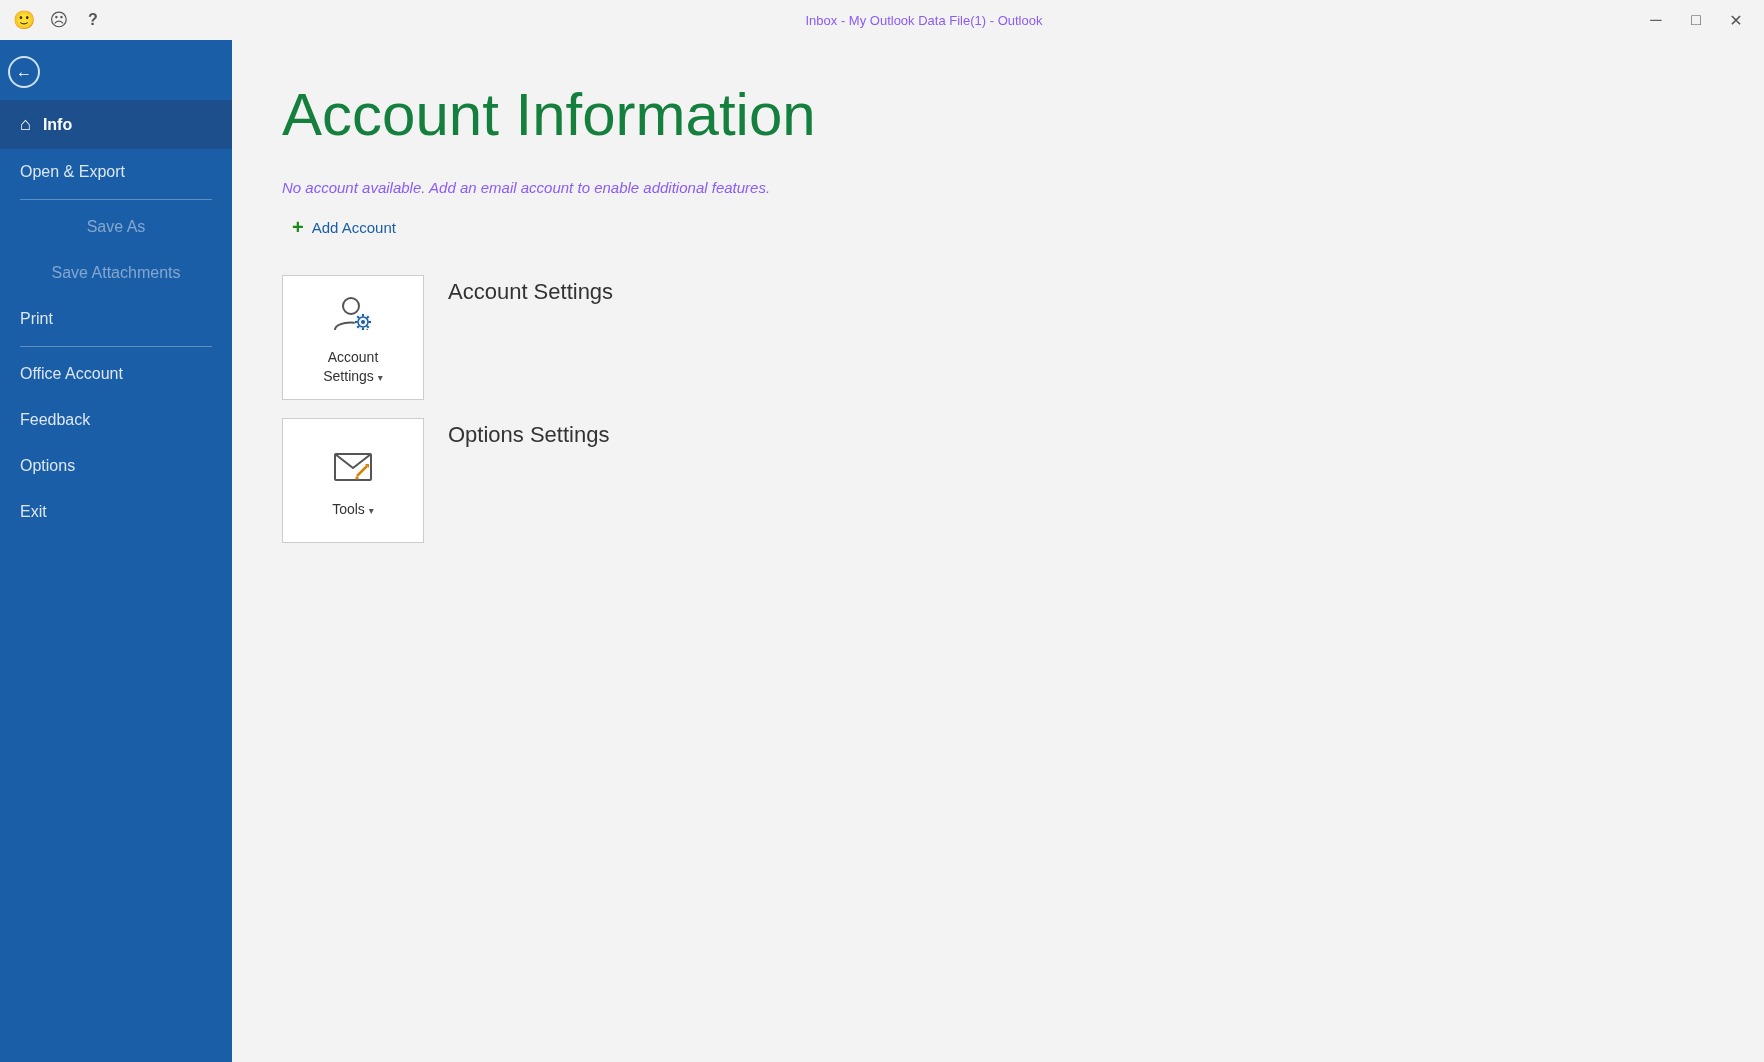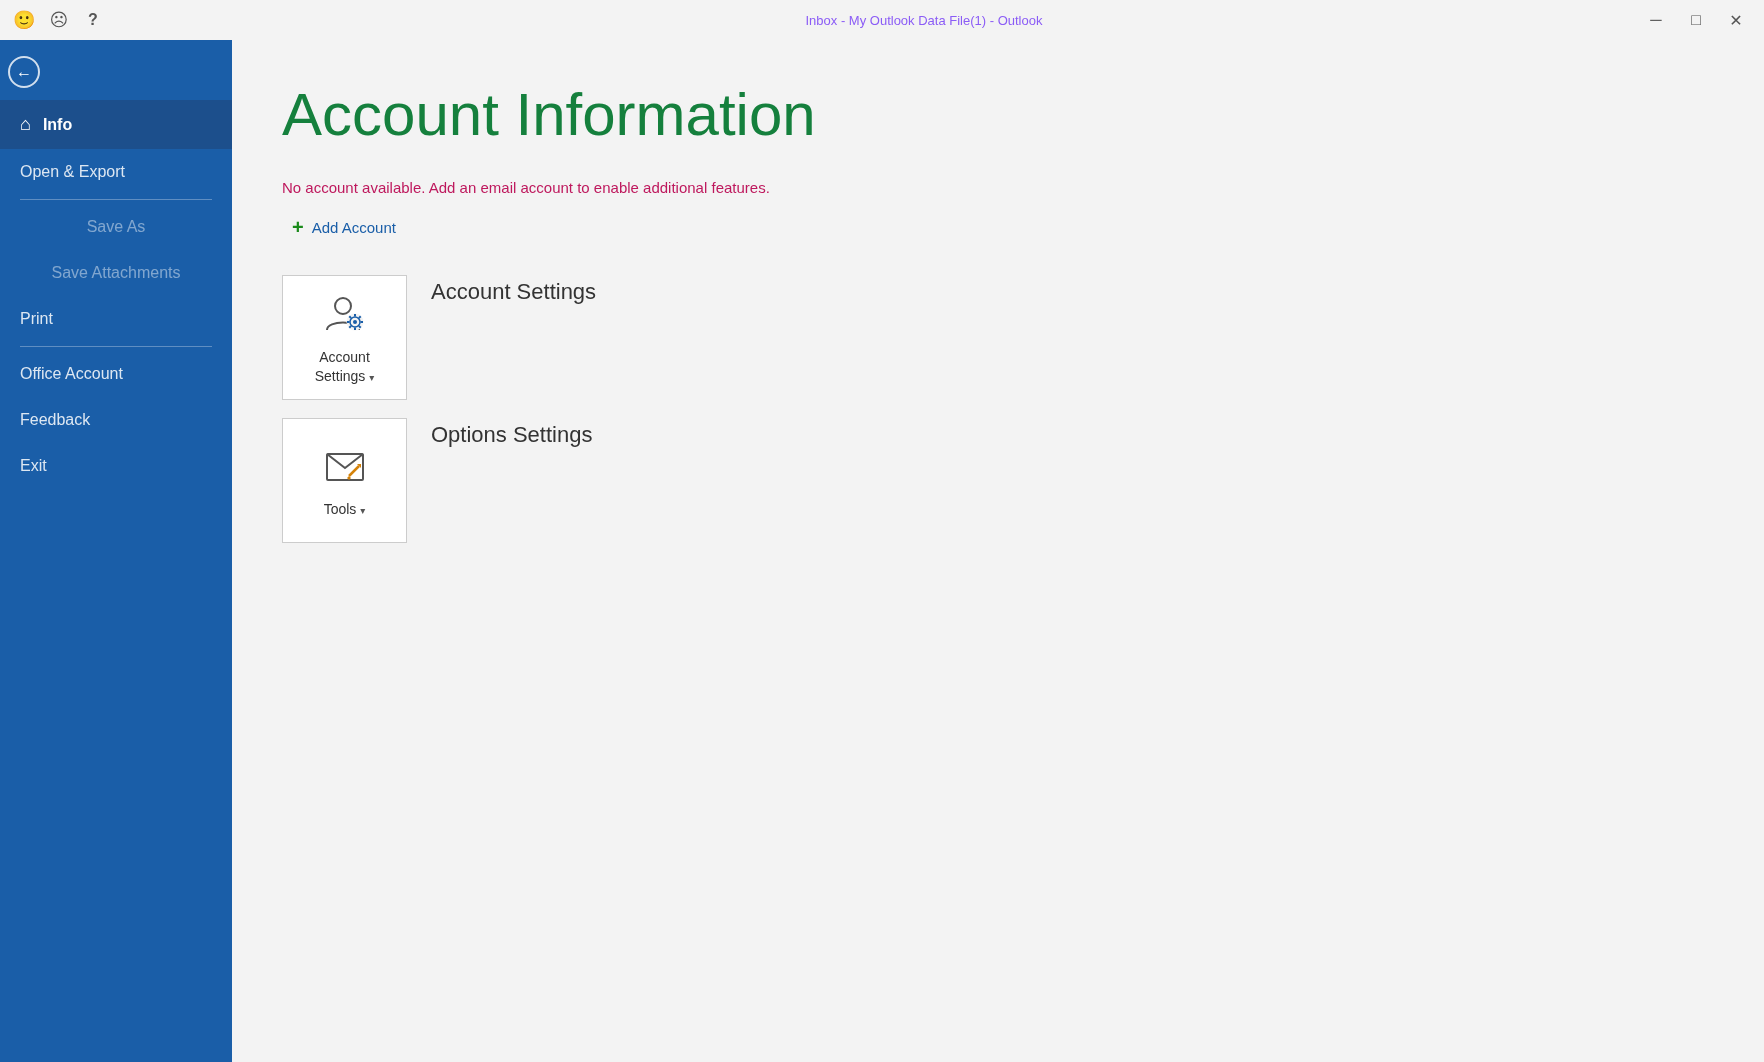--- a/index.html
+++ b/index.html
@@ -116,22 +116,23 @@
       overflow-y: auto;
     }
     .page-title {
       font-size: 60px;
       font-weight: 300;
       color: #15803d;
       margin-bottom: 30px;
     }
     .no-account-msg {
       font-size: 15px;
-      color: #be185d;
+      color: #8b5cf6;
       margin-bottom: 14px;
+      font-style: italic;
     }
     .add-account-btn {
       display: inline-flex;
       align-items: center;
       gap: 8px;
       background: transparent;
       border: none;
       cursor: pointer;
       font-size: 15px;
       color: #1a5ea8;
@@ -144,21 +145,21 @@
       font-weight: bold;
     }
 
     
     .settings-card {
       display: flex;
       align-items: flex-start;
       margin-bottom: 18px;
     }
     .card-icon-box {
-      width: 125px;
+      width: 142px;
       height: 125px;
       border: 1px solid #ccc;
       background: white;
       display: flex;
       flex-direction: column;
       align-items: center;
       justify-content: center;
       cursor: pointer;
       flex-shrink: 0;
       margin-right: 24px;
@@ -243,20 +244,23 @@
       <hr class="sidebar-divider">
 
       <div class="sidebar-item">
         <span>Office Account</span>
       </div>
 
       <div class="sidebar-item">
         <span>Feedback</span>
       </div>
 
+      <div class="sidebar-item">
+        <span>Options</span>
+      </div>
 
       <div class="sidebar-item">
         <span>Exit</span>
       </div>
     </div>
   </div>
 
   <div class="main-content">
     <h1 class="page-title">Account Information</h1>
     <p class="no-account-msg">No account available. Add an email account to enable additional features.</p>

